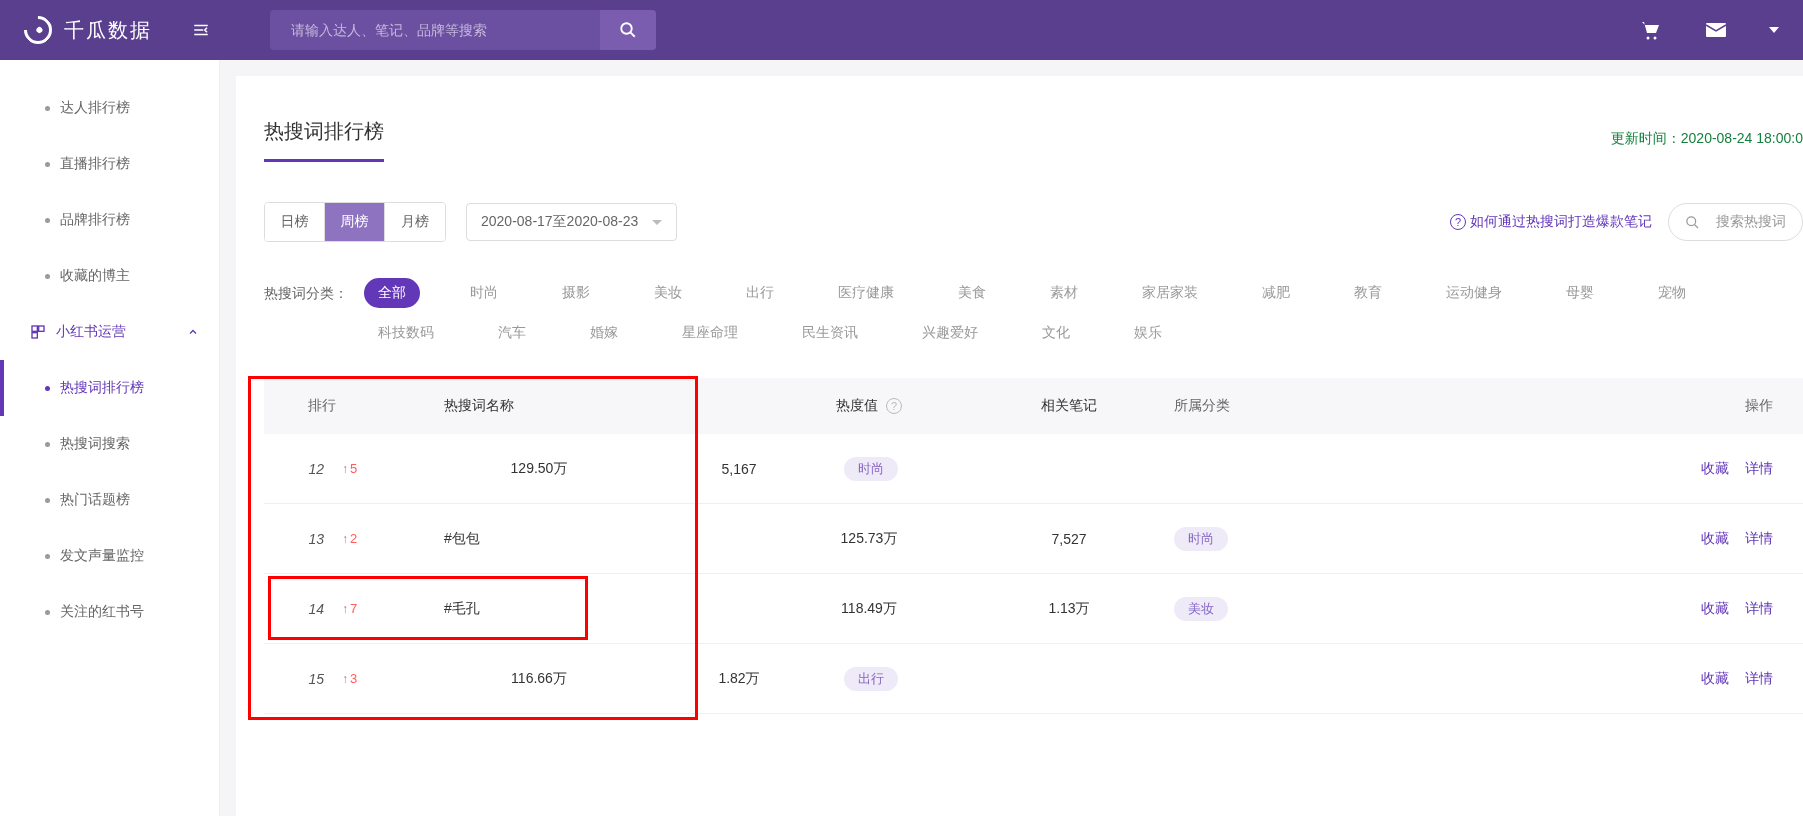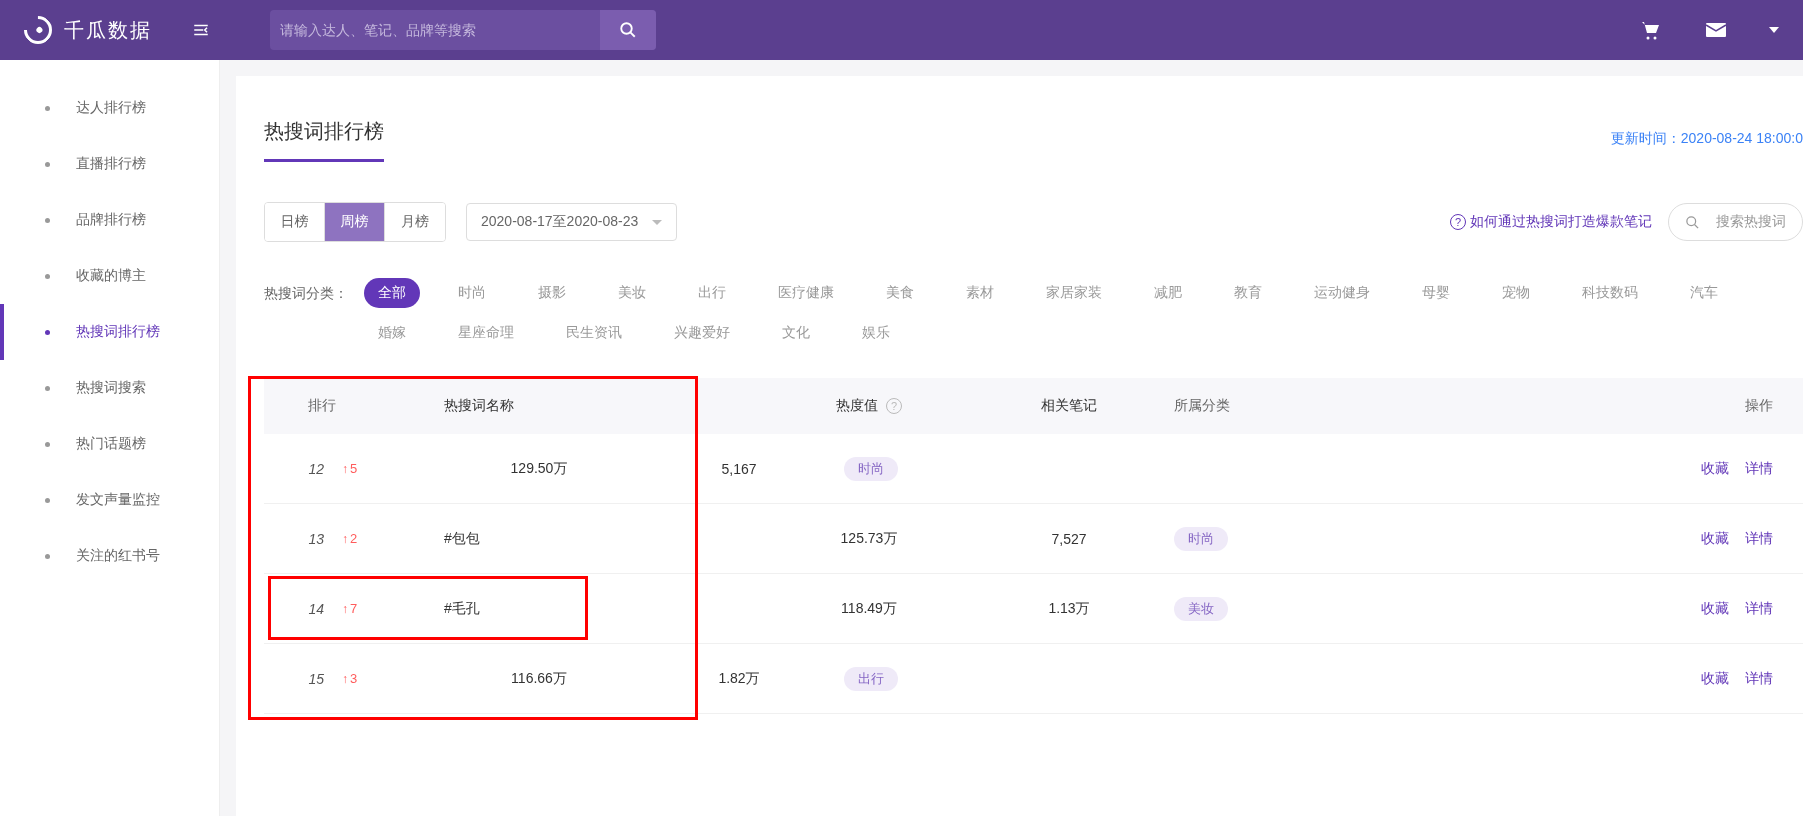--- a/index.html
+++ b/index.html
@@ -30,21 +30,21 @@
   border-radius: 4px;
   overflow: hidden;
 }
 .search-input {
   width: 330px;
   height: 40px;
   background: transparent;
   border: none;
   outline: none;
   color: #fff;
-  padding: 0 10px;
+  padding: 0 21px;
   font-size: 14px;
 }
 .search-input::placeholder { color: #c5b8dd; }
 .search-btn {
   width: 56px;
   height: 40px;
   background: #7b5daf;
   border: none;
   display: flex;
   align-items: center;
@@ -63,21 +63,21 @@
   width: 220px;
   background: #fff;
   min-height: calc(100vh - 60px);
   padding-top: 20px;
   border-right: 1px solid #eee;
 }
 .sidebar-sub-item {
   display: flex;
   align-items: center;
   height: 56px;
-  padding-left: 76px;
+  padding-left: 60px;
   color: #666;
   cursor: pointer;
   position: relative;
 }
 .sidebar-sub-item::before {
   content: '';
   position: absolute;
   left: 45px;
   width: 5px; height: 5px;
   background: #999;
@@ -106,40 +106,40 @@
 
 .content { flex: 1; padding: 30px 0 0 28px; background: #fff; margin: 16px 0 0 16px; min-width: 0; }
 .page-head { display: flex; align-items: flex-end; justify-content: space-between; padding-right: 0; }
 .page-title {
   font-size: 20px;
   color: #333;
   padding-bottom: 14px;
   border-bottom: 3px solid #6237b8;
   display: inline-block;
 }
-.update-time { color: #3b82f6; font-size: 14px; padding-bottom: 14px; white-space: nowrap; margin-top: 24px; }
+.update-time { color: #15803d; font-size: 14px; padding-bottom: 14px; white-space: nowrap; margin-top: 24px; }
 
 .controls-row { display: flex; align-items: center; margin-top: 40px; gap: 20px; position: relative; }
 .period-tabs { display: flex; border: 1px solid #ddd; border-radius: 4px; overflow: hidden; }
 .period-tab { width: 60px; height: 38px; display: flex; align-items: center; justify-content: center; background: #fff; color: #666; cursor: pointer; border-right: 1px solid #ddd; }
 .period-tab:last-child { border-right: none; }
 .period-tab.active { background: #8e73c0; color: #fff; }
 
 .date-select { height: 38px; border: 1px solid #ddd; border-radius: 4px; padding: 0 14px; display: flex; align-items: center; gap: 14px; color: #666; cursor: pointer; background: #fff; justify-content: flex-end; }
 .chev-down-sm { width: 0; height: 0; border-left: 5px solid transparent; border-right: 5px solid transparent; border-top: 5px solid #bbb; }
 
 .controls-right { margin-left: auto; display: flex; align-items: center; gap: 16px; }
 .tip-link { color: #6237b8; display: flex; align-items: center; gap: 4px; cursor: pointer; }
 .q-circle { width: 16px; height: 16px; border: 1.5px solid #6237b8; border-radius: 50%; display: inline-flex; align-items: center; justify-content: center; font-size: 11px; color: #6237b8; }
 .search-local { height: 38px; border: 1px solid #ddd; border-radius: 20px; padding: 0 16px; display: flex; align-items: center; gap: 16px; color: #999; background: #fff; white-space: nowrap; }
 
 
 .cat-wrap { display: flex; margin-top: 36px; align-items: flex-start; }
 .cat-label { color: #666; margin-right: 16px; line-height: 30px; flex-shrink: 0; }
-.cat-list { display: flex; flex-wrap: wrap; gap: 0 0; }
+.cat-list { display: flex; flex-wrap: wrap; gap: 0 12px; }
 .cat-item {
   height: 30px;
   padding: 0 14px;
   margin: 0 24px 10px 0;
   display: flex;
   align-items: center;
   color: #999;
   cursor: pointer;
   border-radius: 15px;
 }
@@ -217,20 +217,33 @@
 
 <div class="main-wrap">
 
   <div class="sidebar">
     <div id="sidebar-top">
         <div class="sidebar-sub-item">达人排行榜</div>
         <div class="sidebar-sub-item">直播排行榜</div>
         <div class="sidebar-sub-item">品牌排行榜</div>
         <div class="sidebar-sub-item">收藏的博主</div>
       </div>
+    <div class="sidebar-group-title">
+      <svg width="16" height="16" viewBox="0 0 24 24" fill="none" stroke="#6237b8" stroke-width="2">
+          <rect x="3" y="3" width="8" height="8"></rect>
+          <rect x="13" y="3" width="8" height="8"></rect>
+          <rect x="3" y="13" width="8" height="8"></rect>
+        </svg>
+      <span>小红书运营</span>
+      <span class="chev">
+        <svg width="12" height="12" viewBox="0 0 24 24" fill="none" stroke="#6237b8" stroke-width="2.5">
+            <path d="M6 15l6-6 6 6"></path>
+          </svg>
+      </span>
+    </div>
     <div id="sidebar-group">
         <div class="sidebar-sub-item active">热搜词排行榜</div>
         <div class="sidebar-sub-item">热搜词搜索</div>
         <div class="sidebar-sub-item">热门话题榜</div>
         <div class="sidebar-sub-item">发文声量监控</div>
         <div class="sidebar-sub-item">关注的红书号</div>
       </div>
   </div>
 
   <div class="content">

